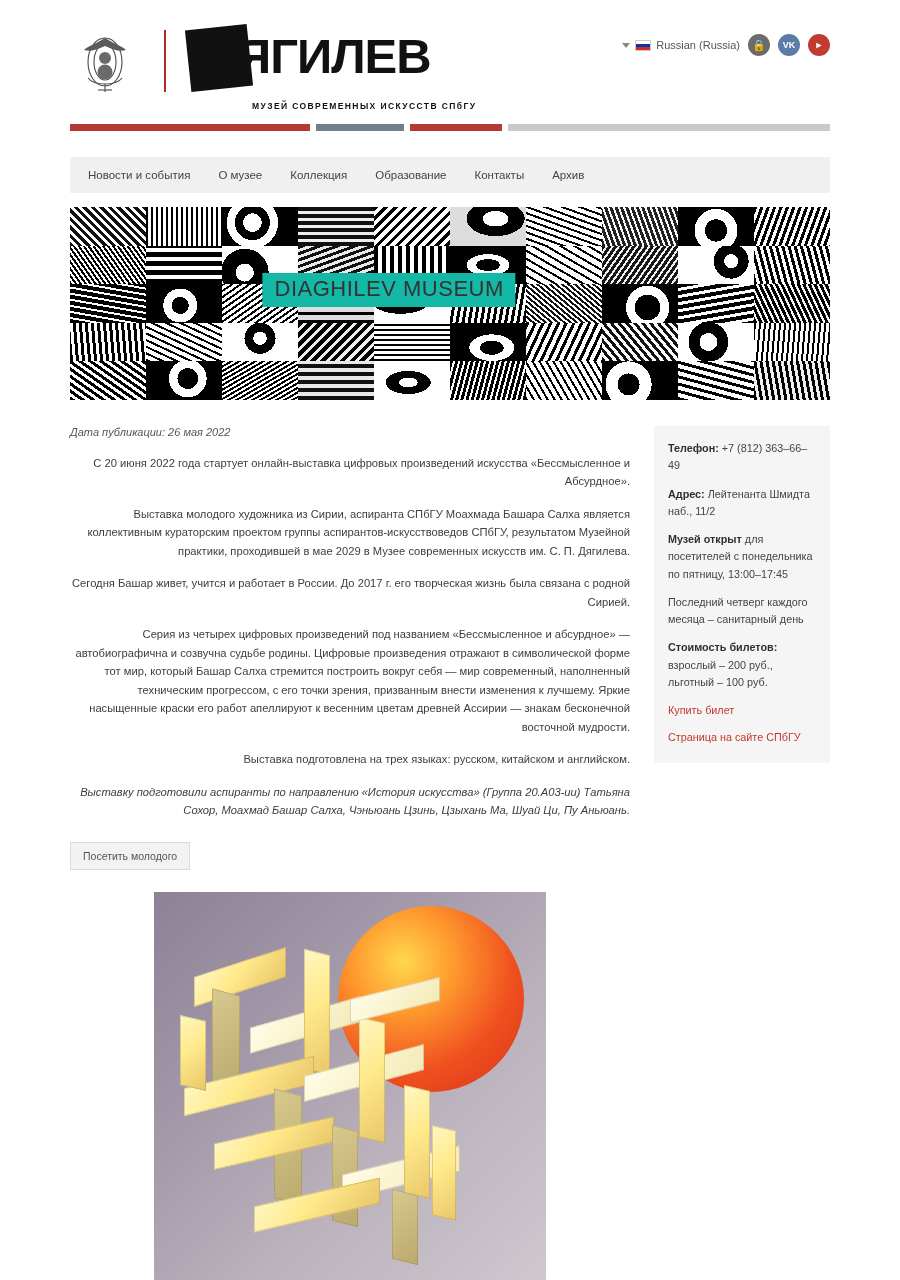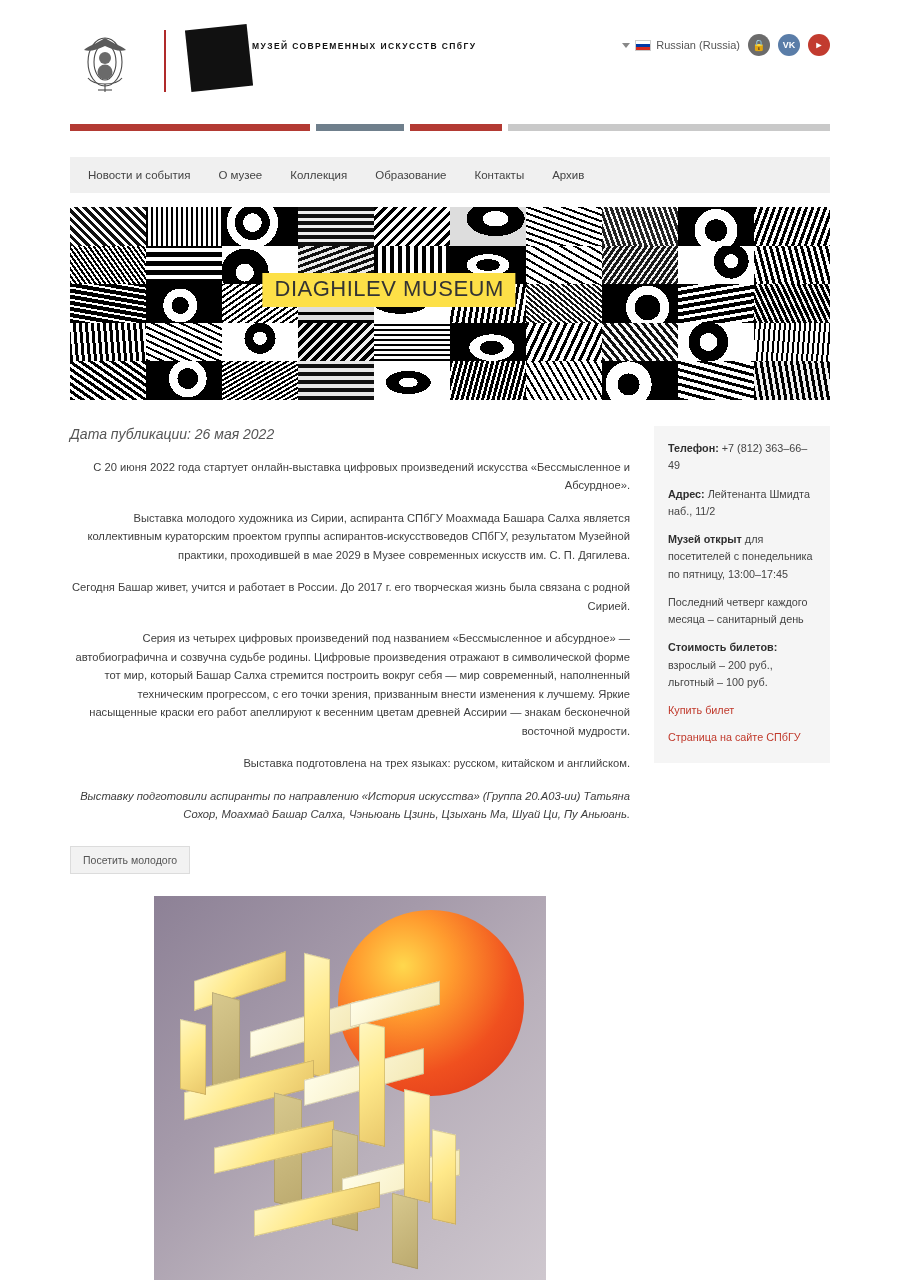--- a/index.html
+++ b/index.html
@@ -169,21 +169,21 @@
   }
   .hero-band {
     position: absolute;
     left: 42%;
     top: 44%;
     transform: translate(-50%, -50%);
     text-align: left;
   }
   .hero-line {
     display: inline-block;
-    background: #fde047;
+    background: #14b8a6;
     color: #333;
     font-size: 22px;
     letter-spacing: 0.5px;
     padding: 3px 12px 5px 12px;
     margin-bottom: 4px;
     font-family: "Liberation Sans", sans-serif;
   }
 
   
   .content {
@@ -195,21 +195,21 @@
   .side-col { width: 176px; }
 
   h1.title {
     font-size: 26px;
     font-weight: normal;
     color: #5a5a5a;
     line-height: 1.28;
     margin: 0 0 18px 0;
   }
   .pubdate {
-    font-size: 14px;
+    font-size: 11px;
     font-style: italic;
     color: #555;
     margin-bottom: 16px;
   }
   .para {
     font-size: 11.2px;
     line-height: 1.65;
     color: #3d3d3d;
     margin: 0 0 14px 0;
     text-align: right;
@@ -290,20 +290,21 @@
               <path d="M14 52 C20 60 42 60 48 52"></path>
               <path d="M31 58 L31 66"></path>
               <path d="M24 64 L38 64"></path>
             </g>
           </svg>
         </div>
         <div class="divider-v"></div>
         <div class="wordmark">
           <div class="wordmark-block"></div>
           <div>
+            <div class="wordmark-text">ЯГИЛЕВ</div>
             <div class="wordmark-sub">МУЗЕЙ СОВРЕМЕННЫХ ИСКУССТВ СПбГУ</div>
           </div>
         </div>
       </div>
 
       <div class="utilities">
         <div class="lang-select">
           <span class="caret-down"></span>
           <span class="flag"></span>
           <span>Russian (Russia)</span>

